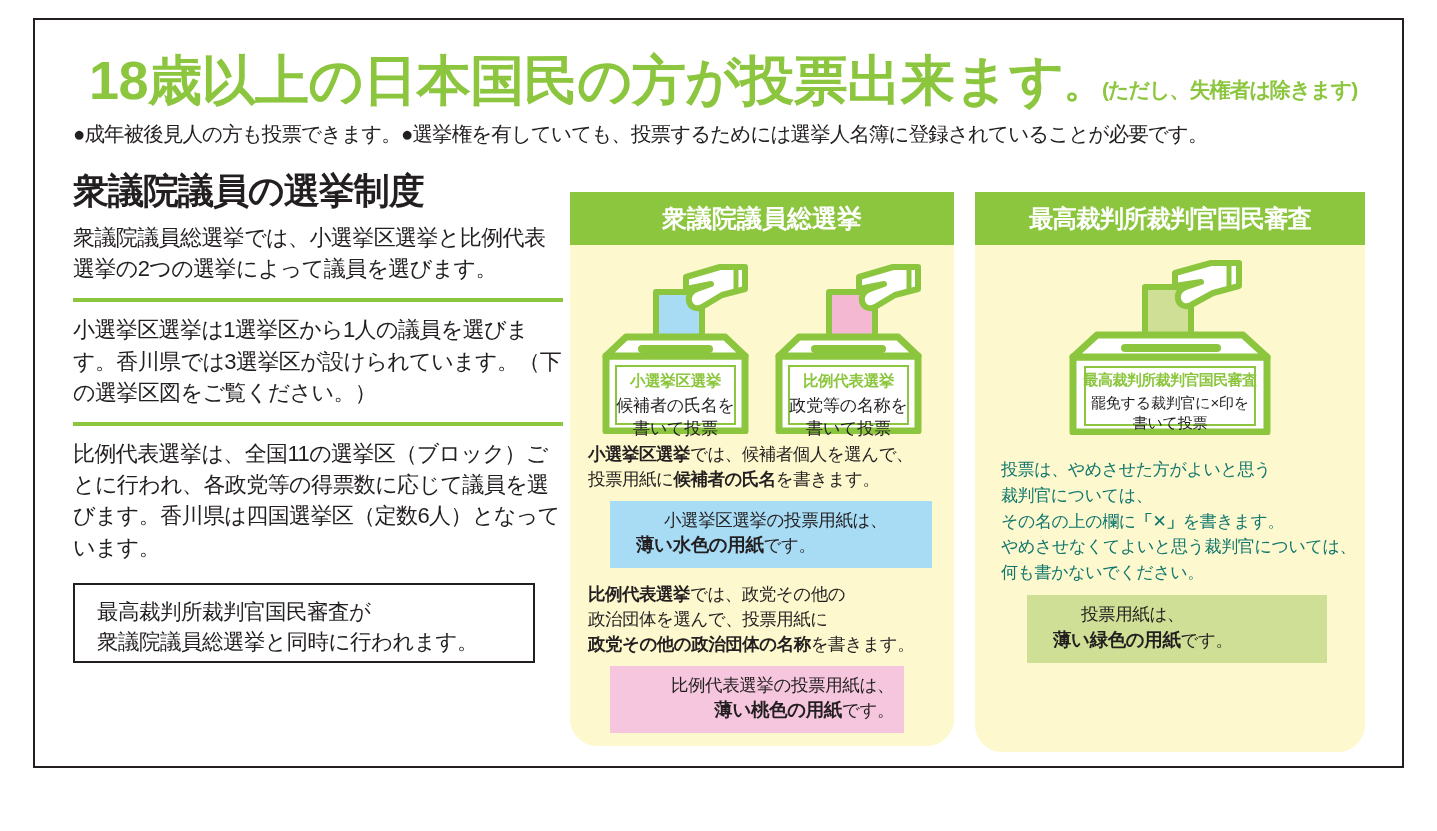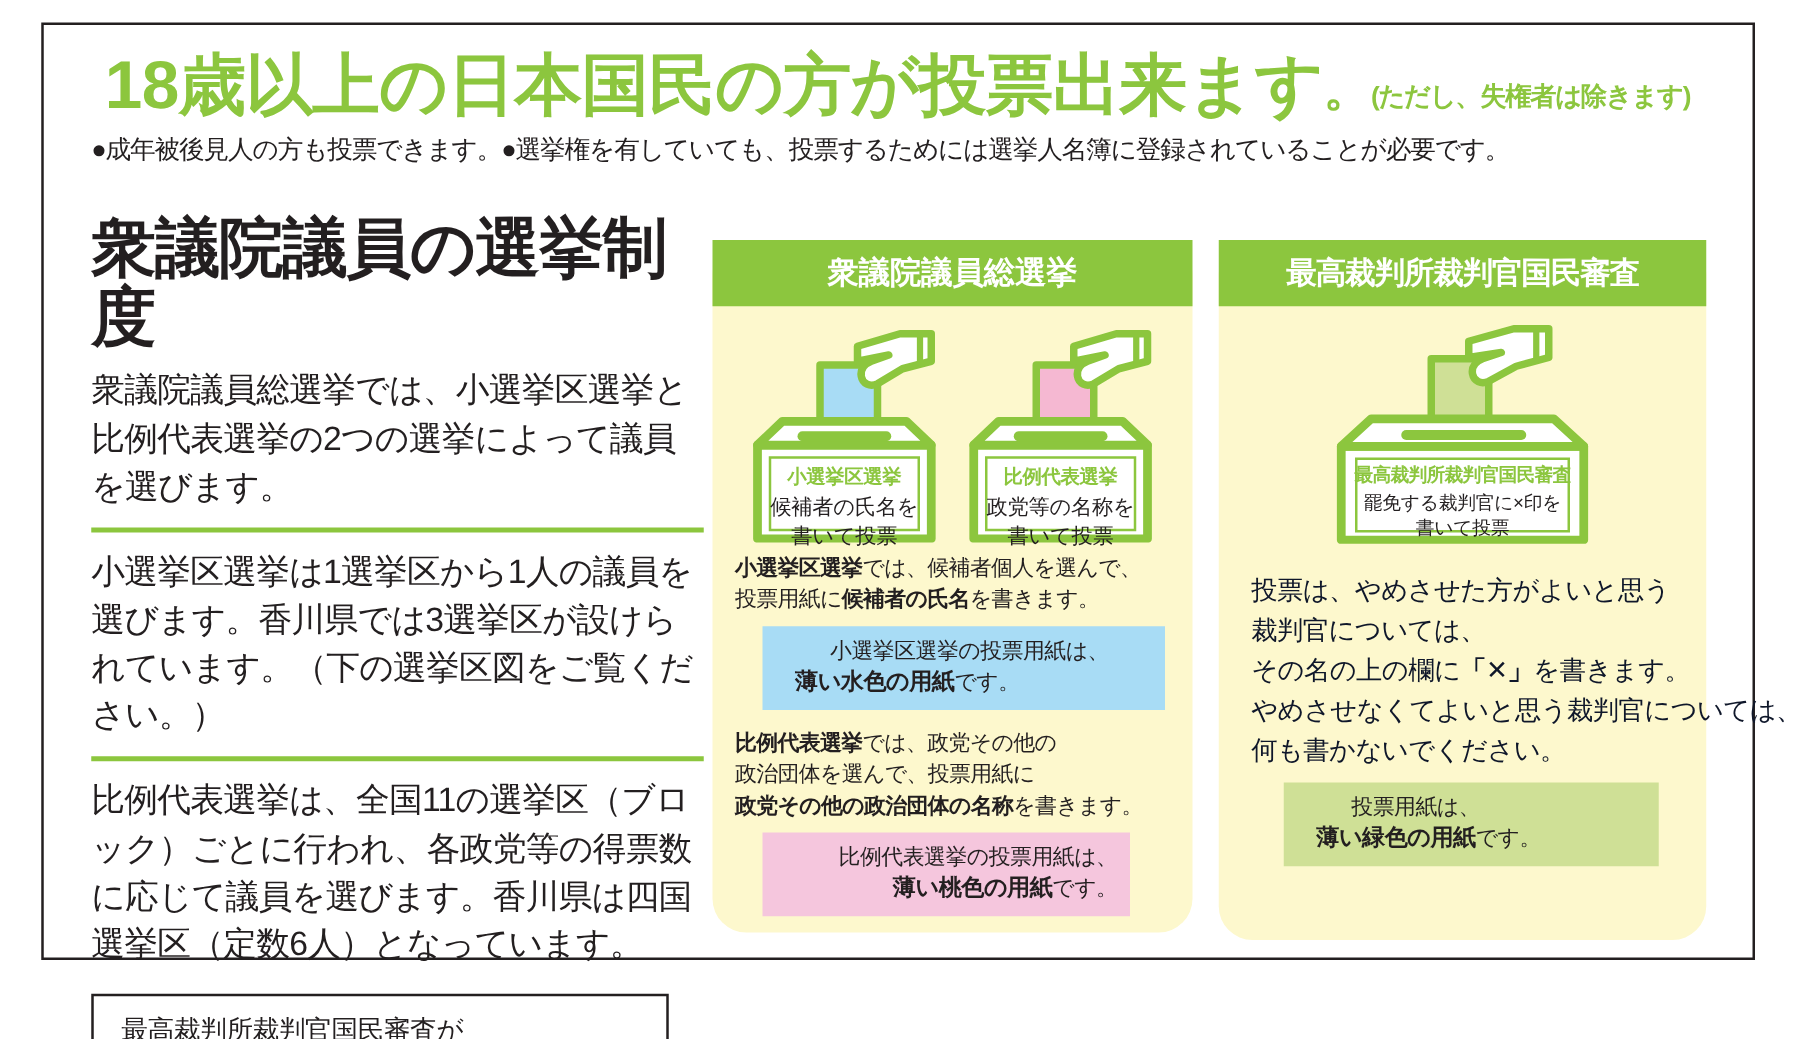--- a/index.html
+++ b/index.html
@@ -29,21 +29,21 @@
   
   .header {
     position: absolute;
     left: 38px;
     top: 17px;
     width: 1290px;
   }
   .headline {
     white-space: nowrap;
     line-height: 1;
-    margin: 4px;
+    margin: 16px;
     text-align: center;
   }
   .headline .big {
     font-size: 54px;
     font-weight: bold;
     color: #8cc63e;
     letter-spacing: -0.5px;
   }
   .headline .maru {
     font-size: 38px;
@@ -69,29 +69,29 @@
 
   
   .col-left {
     position: absolute;
     left: 38px;
     top: 152px;
     width: 490px;
   }
   .col-title {
     margin: 0;
-    font-size: 52px;
+    font-size: 36px;
     font-weight: bold;
     line-height: 1.05;
     letter-spacing: -1px;
     color: #231f20;
   }
   .para {
     margin: 12px 0 0 0;
-    font-size: 27px;
+    font-size: 22px;
     line-height: 1.42;
     letter-spacing: -0.6px;
     color: #231f20;
   }
   .rule {
     height: 4px;
     background: #8cc63e;
     margin: 14px 0 8px 0;
     width: 100%;
   }
@@ -230,24 +230,24 @@
   }
   .callout .l2 {
     font-size: 17.5px;
     letter-spacing: -0.4px;
     line-height: 1.45;
     white-space: nowrap;
   }
   .callout .l2 strong { font-weight: bold; font-size: 18.5px; }
 
   .rtext {
-    font-size: 21px;
+    font-size: 17px;
     line-height: 1.52;
     letter-spacing: -0.4px;
-    color: #0f172a;
+    color: #0f766e;
     margin: 0;
     white-space: nowrap;
   }
   .rtext .xmark { font-weight: bold; }
 </style>
 </head>
 <body>
 
 <div id="poster">
 

